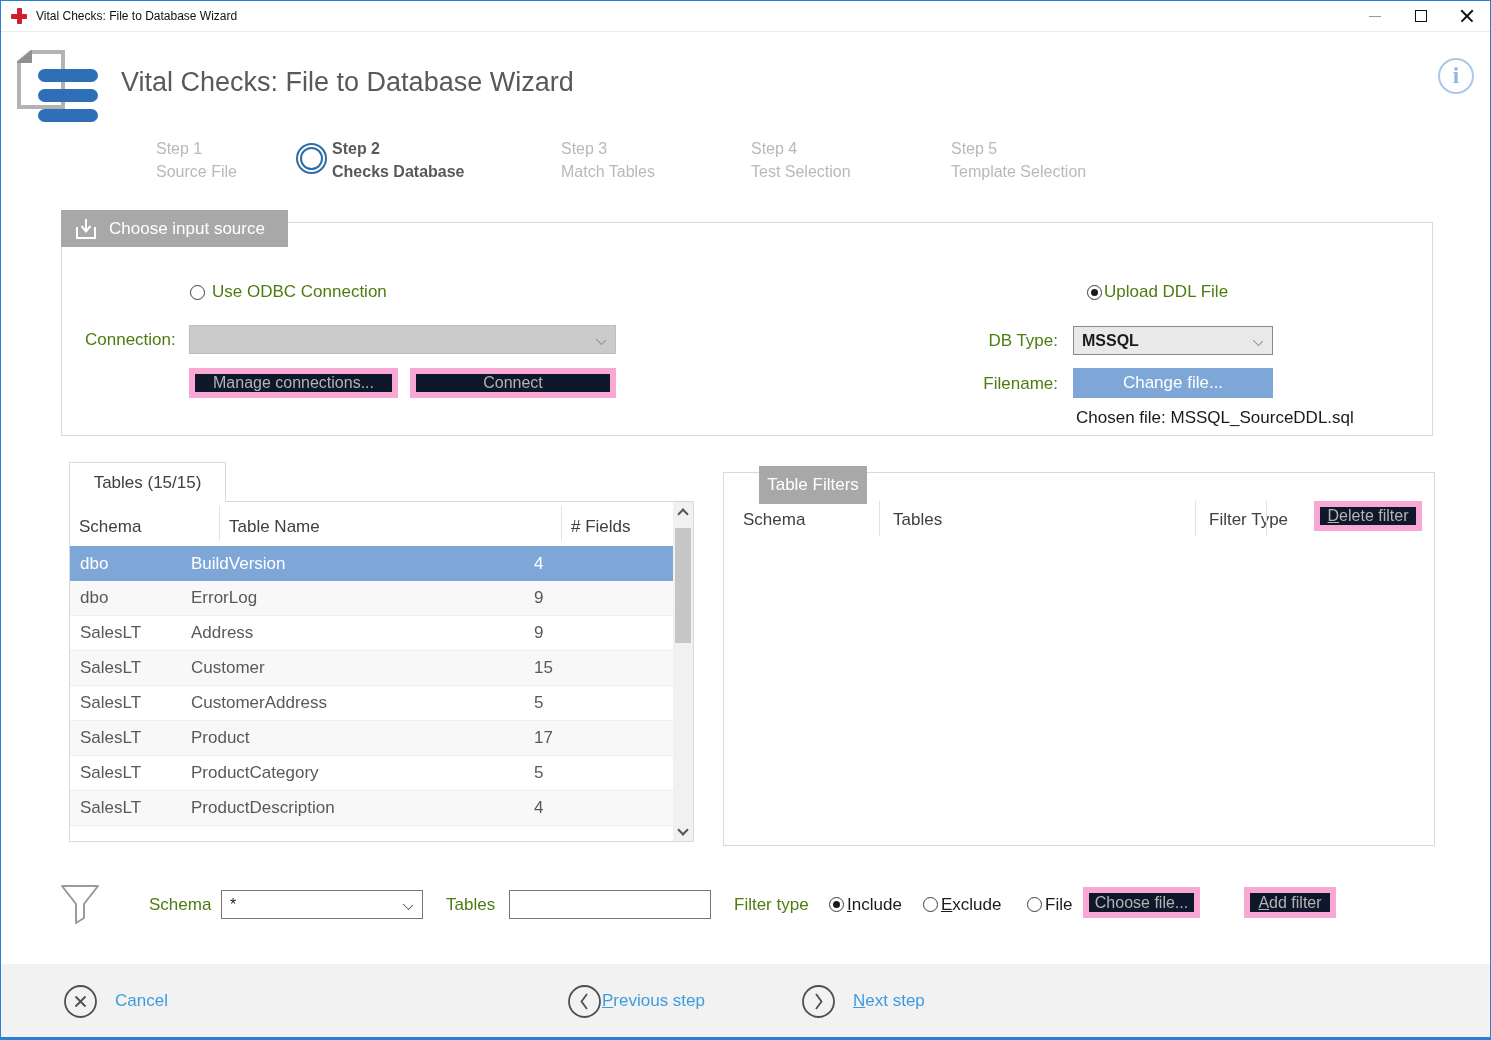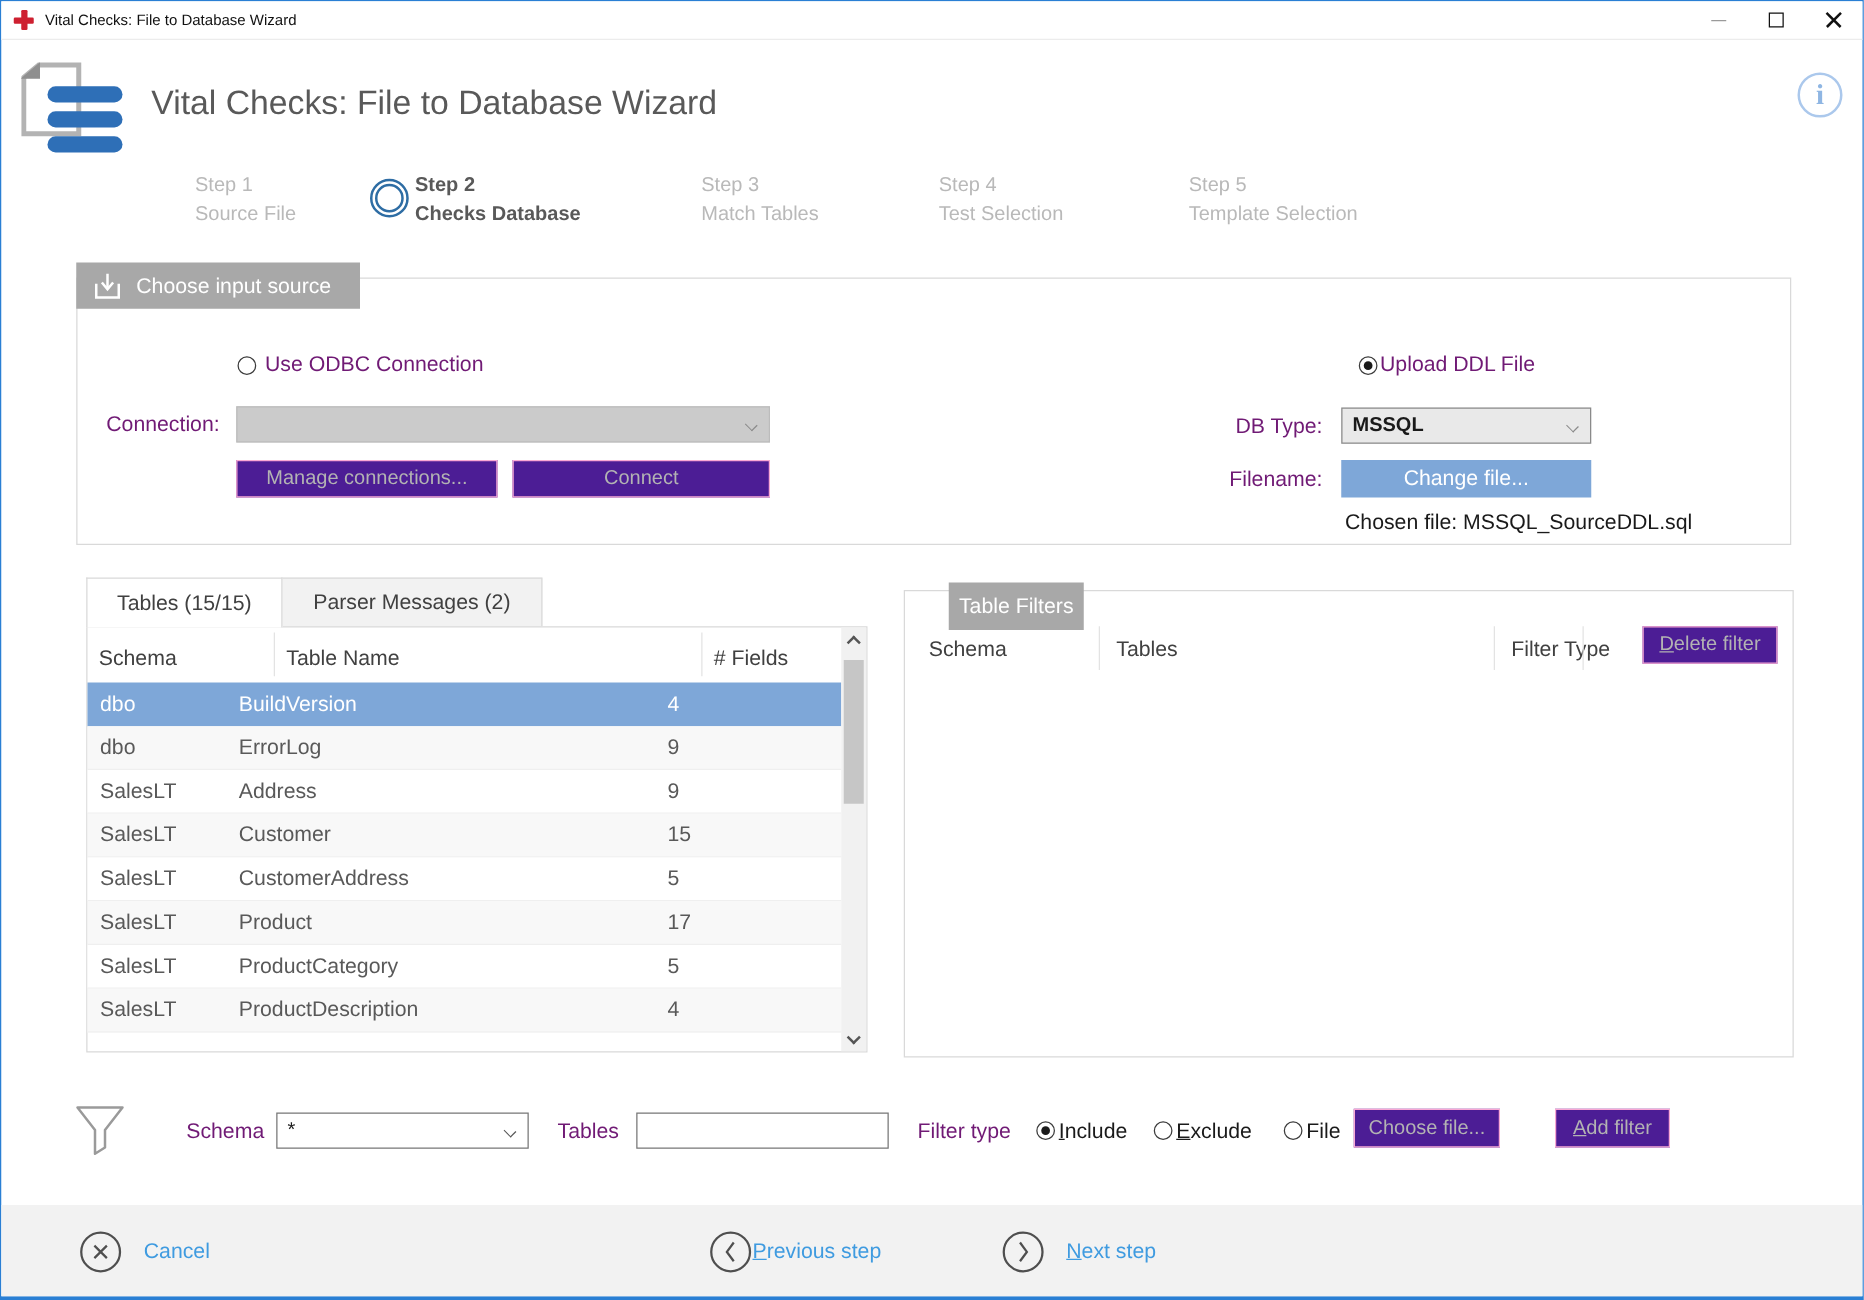--- a/index.html
+++ b/index.html
@@ -44,38 +44,38 @@
     display: flex; align-items: center; z-index: 3; }
   .tab-input-source { left: 60px; top: 209px; width: 227px; height: 37px; gap: 10px; padding-left: 12px; }
   .tab-table-filters { left: 758px; top: 465px; width: 108px; height: 38px; justify-content: center; text-align: right; }
 
   
   .panel { position: absolute; border: 1px solid #d9d9d9; background: #fff; }
   .panel-input { left: 60px; top: 221px; width: 1372px; height: 214px; }
   .panel-tables { left: 68px; top: 500px; width: 625px; height: 341px; }
   .panel-filters { left: 722px; top: 471px; width: 712px; height: 374px; }
 
-  .label { position: absolute; font-size: 17px; color: #701a75; }
+  .label { position: absolute; font-size: 17px; color: #4d7c0f; }
 
   
   .radio { position: absolute; width: 15px; height: 15px; border: 1px solid #3c3c3c; border-radius: 50%; background: #fff; }
   .radio.checked::after { content: ""; position: absolute; left: 3px; top: 3px; width: 7px; height: 7px; border-radius: 50%; background: #1a1a1a; }
 
   
   .fake-select { position: absolute; height: 29px; font-size: 16px; display: flex; align-items: center; padding: 0 8px; }
   .sel-disabled { background: #cbcbcb; border: 1px solid #bcbcbc; color: #888; }
   .sel-light { background: #e9e9e9; border: 1px solid #8a8a8a; color: #1a1a1a; }
   .sel-white { background: #fff; border: 1px solid #767676; color: #1a1a1a; }
   .chev { position: absolute; right: 10px; top: 10px; width: 8px; height: 8px;
     border-right: 1.5px solid #8a8a8a; border-bottom: 1.5px solid #8a8a8a; transform: rotate(45deg) scaleY(.8); }
   .text-input { position: absolute; height: 29px; border: 1px solid #767676; background: #fff; font-size: 16px; padding: 0 8px; font-family: inherit; }
 
   
   .btn { position: absolute; display: flex; align-items: center; justify-content: center; font-size: 16px; cursor: default; }
-  .btn-disabled { background: #4c1d95; border: 1px solid #f9a8d4; color: #b3b3b3; }
+  .btn-disabled { background: #0f172a; border: 6px solid #f9a8d4; color: #b3b3b3; }
   .btn-blue { background: #7ea7d8; border: none; color: #fff; font-size: 17px; }
 
   
   .list-tab { position: absolute; top: 461px; height: 40px; font-size: 17px; color: #404040;
     display: flex; align-items: center; justify-content: center; border: 1px solid #d9d9d9; }
   .list-tab.active { background: #fff; border-bottom: none; z-index: 4; }
   .list-tab.inactive { background: #f2f2f2; }
 
   .col-head { position: absolute; font-size: 17px; color: #404040; }
   .vsep { position: absolute; width: 1px; background: #e3e3e3; }
@@ -197,21 +197,20 @@
   <span class="label" style="left:975px; top:330px; width:82px; text-align:right;">DB Type:</span>
   <div class="fake-select sel-light" style="left:1072px; top:325px; width:200px;font-weight:bold;">
     <span>MSSQL</span>
     <span class="chev"></span>
   </div>
   <span class="label" style="left:966px; top:373px; width:91px; text-align:right;">Filename:</span>
   <div class="btn btn-blue" style="left:1072px; top:367px; width:200px; height:30px;">Change file...</div>
   <span class="label" style="left:1075px; top:407px; color:#1a1a1a;">Chosen file: MSSQL_SourceDDL.sql</span>
 
   <div class="list-tab active" style="left:68px; width:157px;">Tables (15/15)</div>
-  <div class="list-tab inactive" style="left:224px; width:209px;">Parser Messages (2)</div>
   <div class="panel panel-tables"></div>
 
   <span class="col-head" style="left:78px; top:516px;">Schema</span>
   <span class="col-head" style="left:228px; top:516px;">Table Name</span>
   <span class="col-head" style="left:570px; top:516px;"># Fields</span>
   <div class="vsep" style="left:218px; top:505px; height:35px;"></div>
   <div class="vsep" style="left:560px; top:505px; height:35px;"></div>
 
   <div class="rows">
       <div class="trow selected">

